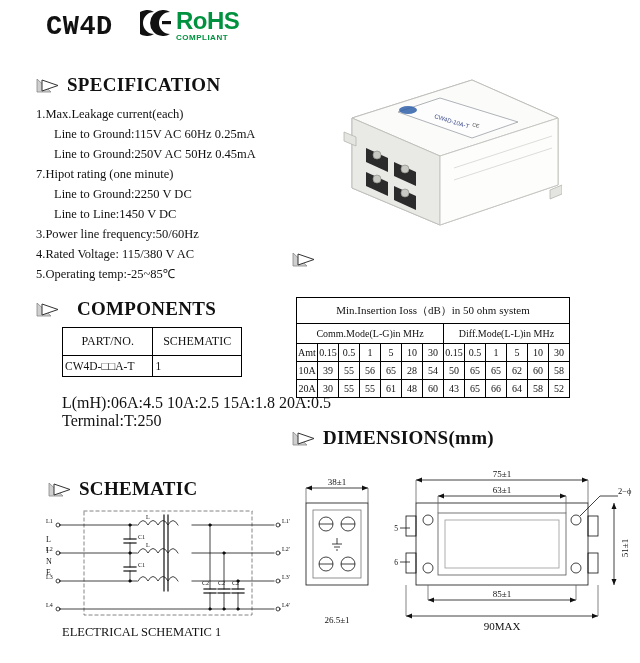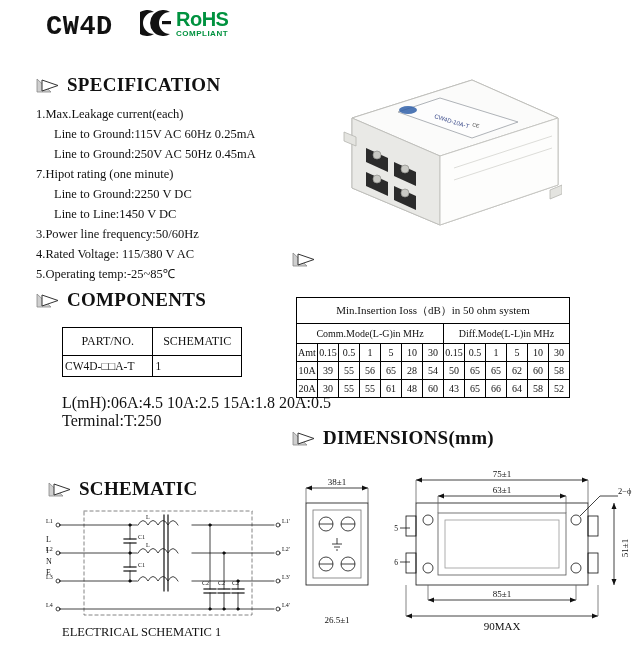--- a/index.html
+++ b/index.html
@@ -22,21 +22,21 @@
   .ce-mark {
     position: absolute; left: 140px; top: 10px;
     width: 34px; height: 26px;
   }
   .rohs {
     position: absolute; left: 176px; top: 9px;
     line-height: 1;
   }
   .rohs .rohs-main {
     font-family: "Liberation Sans", sans-serif;
-    font-size: 20px; font-weight: bold; color: #00923f;
+    font-size: 24px; font-weight: bold; color: #00923f;
     letter-spacing: -0.5px;
   }
   .rohs .rohs-sub {
     font-family: "Liberation Sans", sans-serif;
     font-size: 8px; font-weight: bold; color: #00923f;
     letter-spacing: 0.5px; margin-top: 1px;
   }
 
   
   .sec-head { position: absolute; display: flex; align-items: center; }
@@ -174,21 +174,21 @@
       <circle cx="55" cy="115" r="4" fill="#c9c9c4" stroke="#8e8e89" stroke-width="0.7"></circle>
       <circle cx="55" cy="139" r="4" fill="#c9c9c4" stroke="#8e8e89" stroke-width="0.7"></circle>
       <circle cx="83" cy="129" r="4" fill="#c9c9c4" stroke="#8e8e89" stroke-width="0.7"></circle>
       <circle cx="83" cy="153" r="4" fill="#c9c9c4" stroke="#8e8e89" stroke-width="0.7"></circle>
     </g>
 
     <polygon points="22,92 34,97 34,106 22,101" fill="#e4e4e0" stroke="#b5b5b0" stroke-width="0.8"></polygon>
     <polygon points="228,150 240,145 240,154 228,159" fill="#e4e4e0" stroke="#b5b5b0" stroke-width="0.8"></polygon>
   </svg>
 
-  <div class="sec-head" style="left:36px; top:289px;">
+  <div class="sec-head" style="left:36px; top:298px;gap:10px;">
     <svg class="arrow" width="24" height="15" viewBox="0 0 24 15">
       <path d="M1 1 L1 14 L15 14 Z" fill="#cfcfcf" stroke="#888" stroke-width="0.8"></path>
       <path d="M6 2 L22 7.5 L6 13 Z" fill="#ffffff" stroke="#333" stroke-width="1"></path>
     </svg>
     <span class="txt">COMPONENTS</span>
   </div>
 
   <table class="comp-table">
     <tbody>
         <tr>

